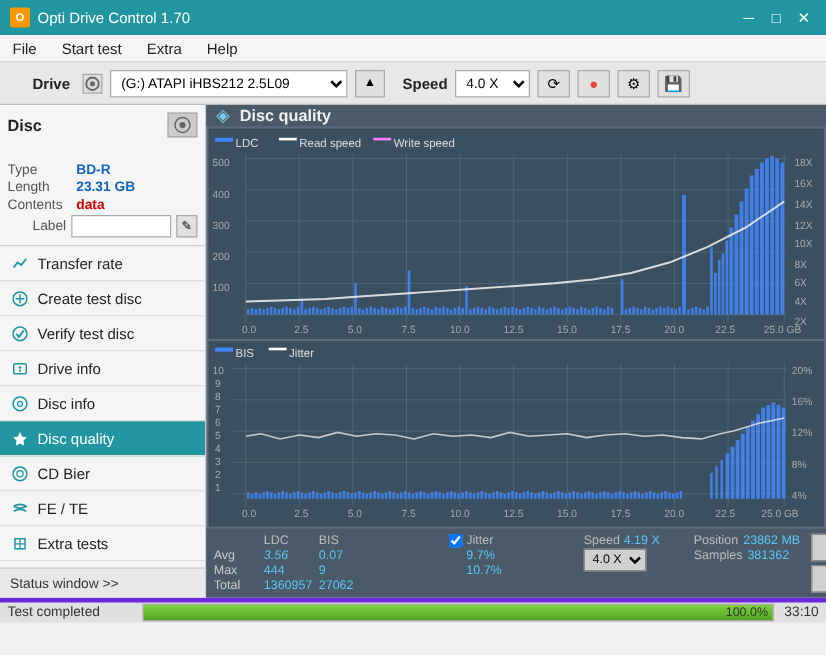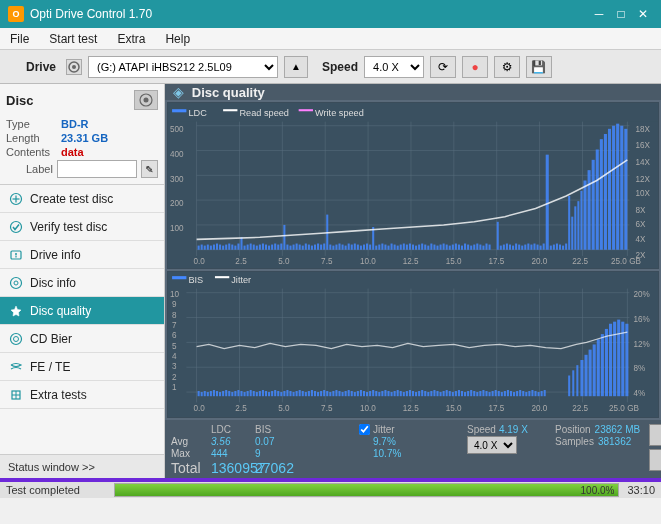--- a/index.html
+++ b/index.html
@@ -101,21 +101,21 @@
       flex-shrink: 0;
     }
 
     .disc-section {
       padding: 6px;
       border-bottom: 1px solid #ccc;
       background: #f5f5f5;
     }
     .disc-header {
       display: flex; align-items: center; justify-content: space-between;
-      margin-bottom: 8px;
+      margin-bottom: 20px;
     }
     .disc-title { font-size: 13px; font-weight: bold; color: #222; }
     .disc-icon { width: 24px; height: 20px; background: #ccc; border: 1px solid #aaa; display: flex; align-items: center; justify-content: center; font-size: 10px; cursor: pointer; }
     .disc-row { display: flex; margin-bottom: 2px; font-size: 11px; }
     .disc-key { color: #555; width: 55px; }
     .disc-val { color: #1565c0; font-weight: bold; }
     .disc-val.red { color: #c00; }
     .label-row { display: flex; align-items: center; gap: 4px; margin-top: 2px; padding-left: 20px; }
     .label-key { color: #555; font-size: 11px; }
     .label-input { height: 18px; font-size: 11px; border: 1px solid #aaa; background: white; width: 80px; }
@@ -309,20 +309,28 @@
         <span class="disc-key">Contents</span>
         <span class="disc-val red">data</span>
       </div>
       <div class="label-row">
         <span class="label-key">Label</span>
         <input class="label-input" type="text" style="">
         <button class="label-btn">✎</button>
       </div>
     </div>
 
+    <div class="nav-item">
+      <span class="nav-icon">
+        <svg width="14" height="14" viewBox="0 0 14 14">
+            <polyline points="2,10 5,6 8,8 12,3" fill="none" stroke="#2196a0" stroke-width="1.5"></polyline>
+          </svg>
+      </span>
+      <span>Transfer rate</span>
+    </div>
     <div class="nav-item">
       <span class="nav-icon">
         <svg width="14" height="14" viewBox="0 0 14 14">
             <circle cx="7" cy="7" r="5.5" fill="none" stroke="#2196a0" stroke-width="1.2"></circle>
             <line x1="7" y1="3.5" x2="7" y2="10.5" stroke="#2196a0" stroke-width="1.2"></line>
             <line x1="3.5" y1="7" x2="10.5" y2="7" stroke="#2196a0" stroke-width="1.2"></line>
           </svg>
       </span>
       <span>Create test disc</span>
     </div>
@@ -827,21 +835,21 @@
             <span style="color:#5bc8f5;font-style:italic;">3.56</span>
             <span style="color:#5bc8f5;">0.07</span>
           </div>
 
           <div style="display:grid;grid-template-columns:40px 44px 44px;font-size:10px;">
             <span style="color:#ccc;">Max</span>
             <span style="color:#5bc8f5;">444</span>
             <span style="color:#5bc8f5;">9</span>
           </div>
 
-          <div style="display:grid;grid-template-columns:40px 44px 44px;font-size:14px;">
+          <div style="display:grid;grid-template-columns:40px 44px 44px;font-size:10px;">
             <span style="color:#ccc;">Total</span>
             <span style="color:#5bc8f5;">1360957</span>
             <span style="color:#5bc8f5;">27062</span>
           </div>
         </div>
 
         <div style="display:flex;flex-direction:column;gap:1px;min-width:100px;margin-left:4px;">
           <div style="display:flex;align-items:center;gap:3px;font-size:10px;color:#bbb;">
             <input type="checkbox" checked="" style="width: 11px; height: 11px;">
             <span>Jitter</span>

